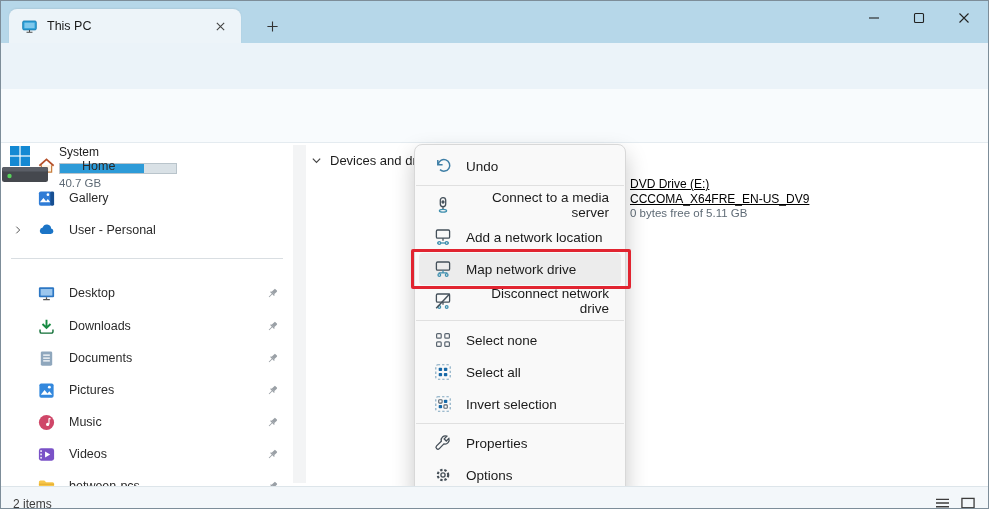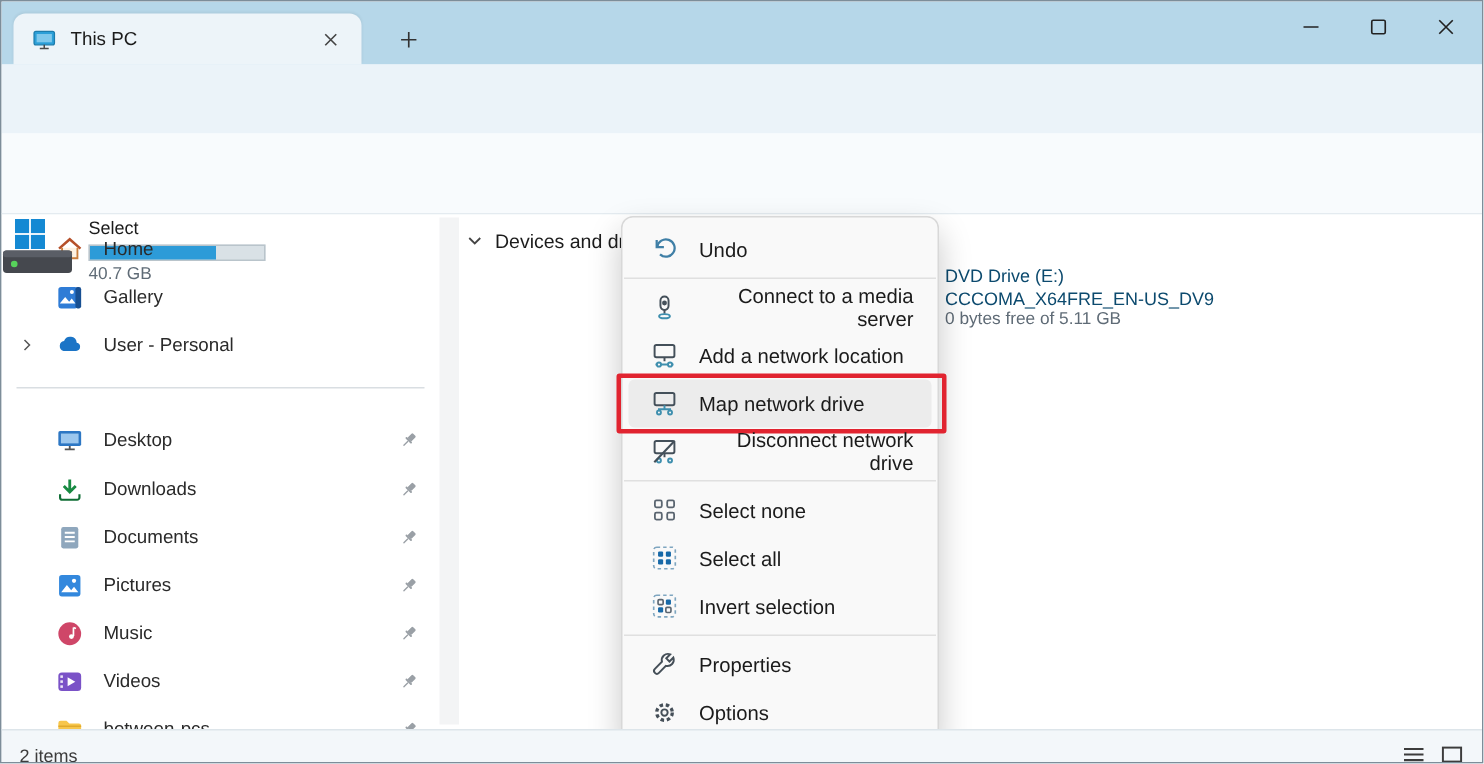--- a/index.html
+++ b/index.html
@@ -71,21 +71,21 @@
   #section-header { left:310px; top:10px; display:flex; align-items:center; gap:8px; }
   #section-header .hdr { font-size:13px; color:#1c1c1c; }
   #drive-tile { left:316px; top:34px; width:300px; height:52px; display:flex; }
   #drive-icon { width:50px; height:40px; position:relative; margin-top:2px; }
   #drive-text { margin-left:8px; padding-top:2px; }
   #drive-text .d-name { font-size:12px; color:#1c1c1c; }
   #drive-bar { width:118px; height:11px; background:#d9e1e6; margin-top:4px; border:1px solid #b9c4cb; }
   #drive-bar .fill { height:100%; width:72%; background:#2d9bd8; }
   #drive-text .d-free { font-size:11.5px; color:#5f6b76; margin-top:3px; }
   #dvd-text { left:629px; top:34px; }
-  #dvd-text .d-name, #dvd-text .d-vol { font-size:12px; color:#0c4a6e; line-height:14.5px; }
+  #dvd-text .d-name, #dvd-text .d-vol { font-size:12px; color:#000000; line-height:14.5px;text-decoration:underline; }
   #dvd-text .d-free { font-size:11.5px; color:#5f6b76; line-height:15px; }
 
   
   #context-menu {
     position:absolute; left:413px; top:143px; width:212px;
     background:#f9f9f9; border:1px solid #d8d8d8; border-radius:8px;
     box-shadow:0 10px 22px rgba(0,0,0,.22); padding:5px 0; z-index:20;
   }
   .menu-item {
     position:relative; height:32px; display:flex; align-items:center; gap:13px;
@@ -302,21 +302,21 @@
             <path d="M11 4 v12"></path>
             <path d="M13 8 h2.5 M13 11 h2.5"></path>
           </svg>
       </span>
       <span class="tool-label">Details</span>
     </div>
   </div>
 
   <div id="main" class="abs">
 
-    <div class="side-item" style="top:7px;">
+    <div class="side-item" style="top:7px;gap:13px;">
       <span class="s-icon">
         <svg width="19" height="19" viewBox="0 0 20 20">
             <path d="M2.5 9.2 L10 2.6 17.5 9.2" fill="none" stroke="#b5502a" stroke-width="1.8"></path>
             <path d="M4.6 8.6 V16 h10.8 V8.6" fill="#fdf2e3" stroke="#c97e3d" stroke-width="1.3"></path>
             <rect x="8.4" y="11" width="3.2" height="5" fill="#c97e3d"></rect>
           </svg>
       </span>
       <span class="s-label">Home</span>
     </div>
     <div class="side-item" style="top:39px;">
@@ -499,21 +499,21 @@
           <rect x="9" y="1" width="9.4" height="9.4" fill="#1489d3"></rect>
             <rect x="19.6" y="1" width="9.4" height="9.4" fill="#1489d3"></rect>
             <rect x="9" y="11.6" width="9.4" height="9.4" fill="#1489d3"></rect>
             <rect x="19.6" y="11.6" width="9.4" height="9.4" fill="#1489d3"></rect>
           <rect x="1" y="22" width="46" height="15" rx="2.5" fill="#45484e"></rect>
           <rect x="1" y="22" width="46" height="4.5" rx="2" fill="#5a5e66"></rect>
           <circle cx="8.5" cy="31" r="2.2" fill="#57d25b"></circle>
         </svg>
       </div>
       <div id="drive-text">
-        <div class="d-name">Select</div>
+        <div class="d-name">System</div>
         <div id="drive-bar">
             <div class="fill"></div>
           </div>
         <div class="d-free">40.7 GB</div>
       </div>
     </div>
 
     <div id="dvd-text" class="abs">
       <div class="d-name">DVD Drive (E:)</div>
       <div class="d-vol">CCCOMA_X64FRE_EN-US_DV9</div>

